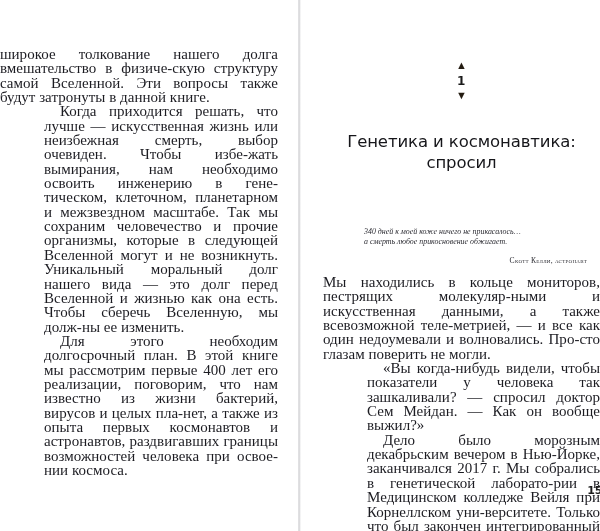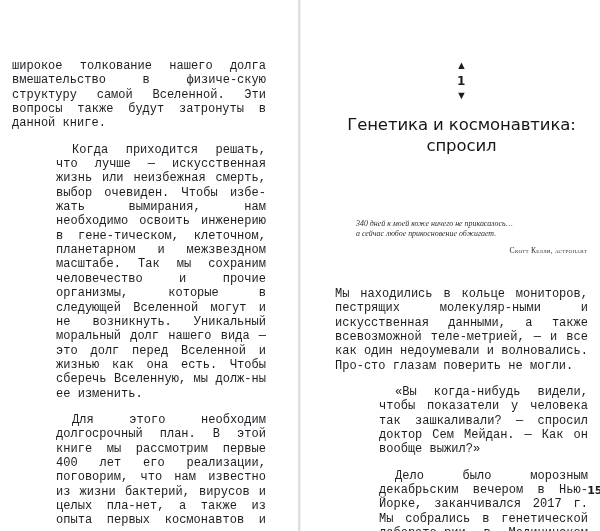--- a/index.html
+++ b/index.html
@@ -47,23 +47,23 @@
 
   .left-body {
     position: absolute;
     left: 0px;
     top: 47px;
     width: 278px;
   }
 
   
   p.para {
-    margin: 12px;
-    font-family: Liberation Mono, monospace;
-    font-size: 12px;
+    margin: 0;
+    font-family: Liberation Serif, serif;
+    font-size: 15px;
     line-height: 14.35px;
     text-align: justify;
     text-justify: inter-word;
     color: #1c1c22;
     hyphens: manual;
     letter-spacing: 0.02px;
   }
   p.para + p.para {
     text-indent: 16px;
   }
@@ -102,21 +102,21 @@
     font-family: "DejaVu Sans", sans-serif;
     font-size: 12px;
     font-weight: 700;
     line-height: 16px;
     color: #1b1b1b;
     letter-spacing: 0.5px;
   }
   .ornament .tri-down { margin-top: 1px; }
 
   .chapter-title {
-    margin-top: 13px;
+    margin-top: 30px;
     font-family: "DejaVu Sans", sans-serif;
     font-size: 16.5px;
     font-weight: 500;
     line-height: 21px;
     letter-spacing: -0.1px;
     color: #16161a;
     text-align: center;
   }
   .chapter-title .line2 {
     display: block;
@@ -124,21 +124,21 @@
 
   
   .epigraph {
     position: absolute;
     left: 55px;
     top: 219px;
     width: 245px;
     text-align: left;
   }
   .epigraph-text {
-    margin: 0;
+    margin: 8px;
     font-family: "Liberation Serif", serif;
     font-style: italic;
     font-size: 7.9px;
     line-height: 10.4px;
     color: #2a2a31;
   }
   .epigraph-text .l2 { display: block; }
   .epigraph-attr {
     margin: 6px 0 0 0;
     font-family: "Liberation Serif", serif;
@@ -196,21 +196,21 @@
       </div>
       <h1 class="chapter-title">
         <span>Генетика и космонавтика:</span>
         <span class="line2">спросил</span>
       </h1>
     </div>
 
     <div class="epigraph">
       <p class="epigraph-text">
         <span>340 дней к моей коже ничего не прикасалось…</span>
-        <span class="l2">а сейчас любое прикосновение обжигает.</span>
+        <span class="l2">а смерть любое прикосновение обжигает.</span>
       </p>
       <p class="epigraph-attr">Скотт Келли, астронавт</p>
     </div>
 
     <div class="right-text-block">
       <p class="para first">Мы находились в кольце мониторов, пестрящих молекуляр-ными и искусственная данными, а также всевозможной теле-метрией, — и все как один недоумевали и волновались. Про-сто глазам поверить не могли.</p>
       <p class="para indent">«Вы когда-нибудь видели, чтобы показатели у человека так зашкаливали? — спросил доктор Сем Мейдан. — Как он вообще выжил?»</p>
       <p class="para indent">Дело было морозным декабрьским вечером в Нью-Йорке, заканчивался 2017 г. Мы собрались в генетической лаборато-рии в Медицинском колледже Вейля при Корнеллском уни-верситете. Только что был закончен интегрированный анализ всех молекулярных данных (ДНК, РНК, белки, малые моле-кулы), взятых у капитана Скотта Келли, вернувшегося из самой долгой космической экспедиции в истории NASA. Он провел</p>
     </div>
 

